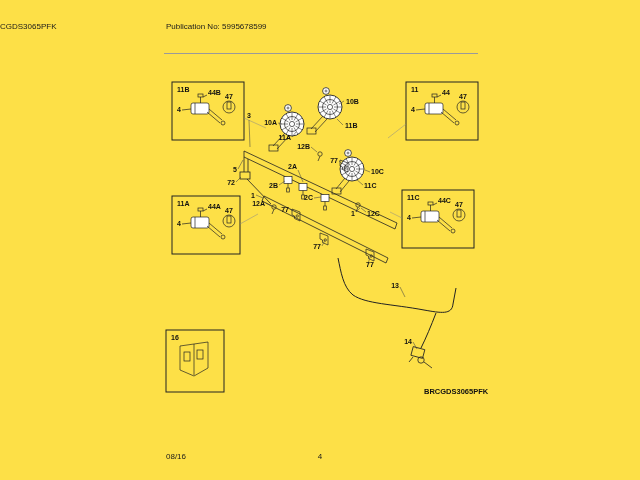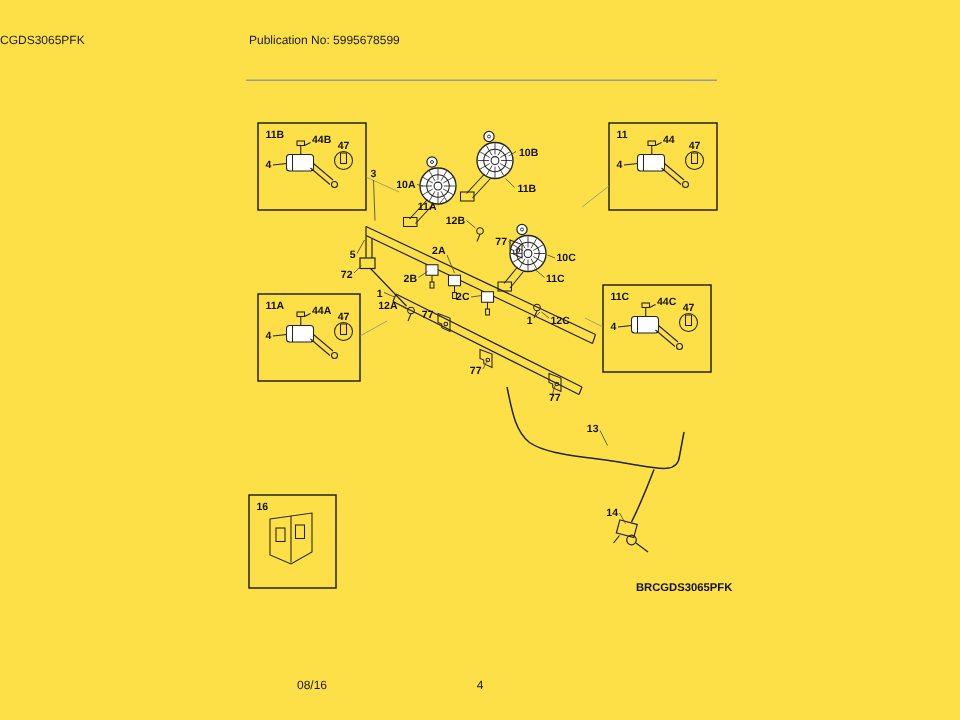--- a/index.html
+++ b/index.html
@@ -3,21 +3,21 @@
 <meta charset="utf-8">
 <style>
   * { margin:0; padding:0; box-sizing:border-box; }
   html,body { width:640px; height:480px; background:#ffffff; overflow:hidden; }
   body { position:relative; font-family:"Liberation Sans", sans-serif; color:#1a1a1a; }
   .page { position:absolute; inset:0; background:#fde047; }
   .hdr-pub  { position:absolute; left:166px; top:22px; font-size:8px; }
   .hdr-model{ position:absolute; left:0; right:16px; top:22px; text-align:left; font-size:8px; }
   .hdr-title{ position:absolute; left:0; right:0; top:38px; text-align:center; font-size:9.5px; font-weight:bold; letter-spacing:.4px; }
   .hdr-rule { position:absolute; left:164px; top:53px; width:314px; height:0; border-top:1px solid #9a9a9a; }
-  .ftr-date { position:absolute; left:166px; top:452px; font-size:8px;margin-left:32px; }
+  .ftr-date { position:absolute; left:166px; top:452px; font-size:8px; }
   .ftr-page { position:absolute; left:0; right:0; top:452px; text-align:center; font-size:8px; }
   svg.diagram { position:absolute; left:0; top:0; }
   .boxr { fill:none; stroke:#222; stroke-width:1; }
   .co { font-family:"Liberation Sans", sans-serif; font-size:7px; font-weight:bold; fill:#111; }
   .diag-code { font-family:"Liberation Sans", sans-serif; font-size:7.5px; font-weight:bold; fill:#111; }
   .leader { stroke:#444; stroke-width:0.55; fill:none; }
   .faint { stroke:#888; stroke-width:0.5; fill:none; }
   .stru { stroke:#222; fill:none; }
 </style>
 </head>

